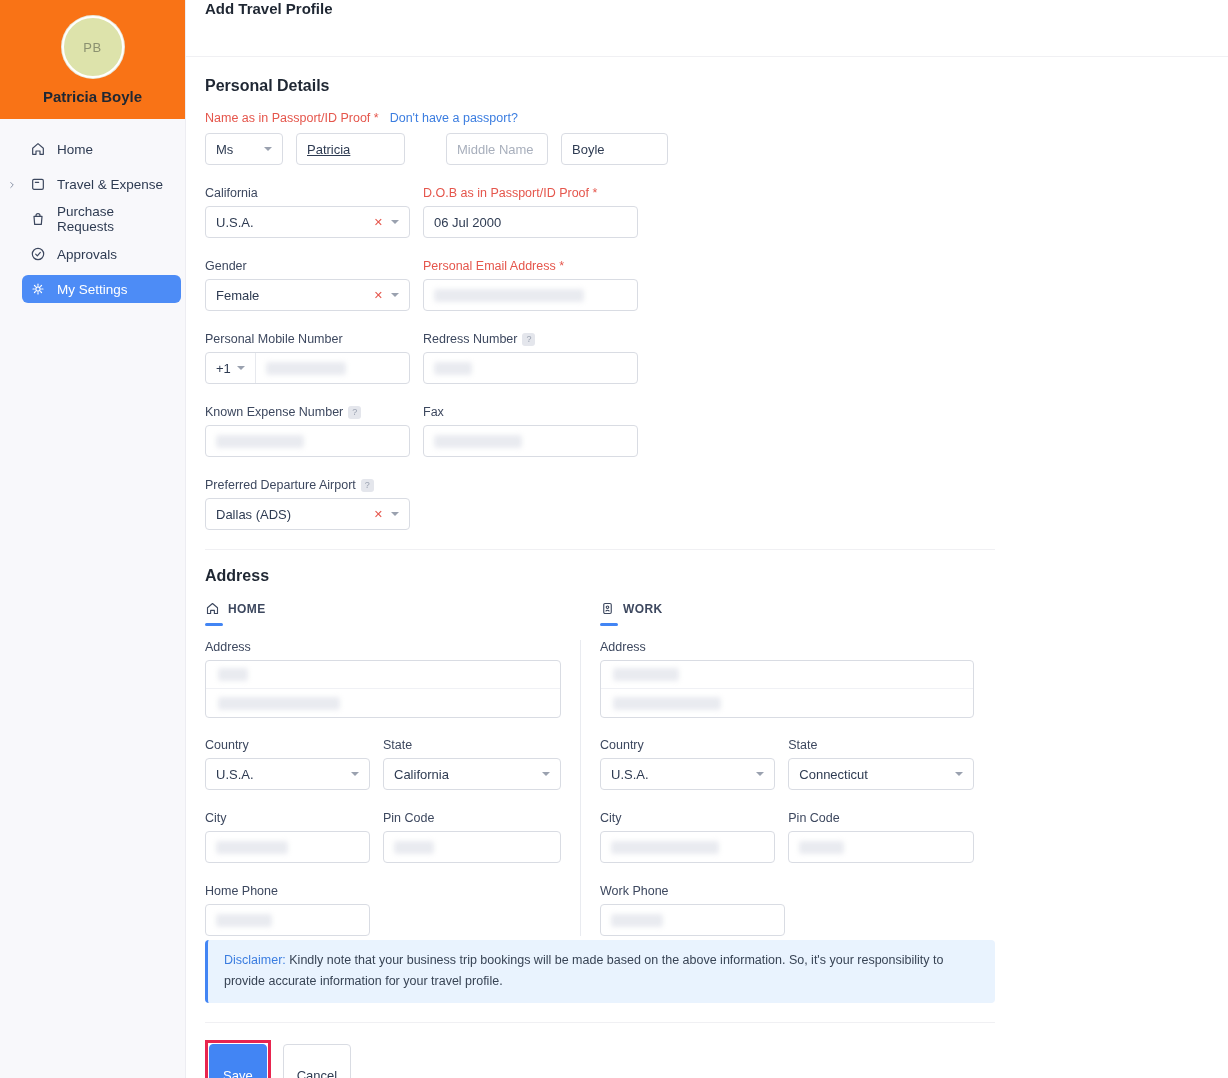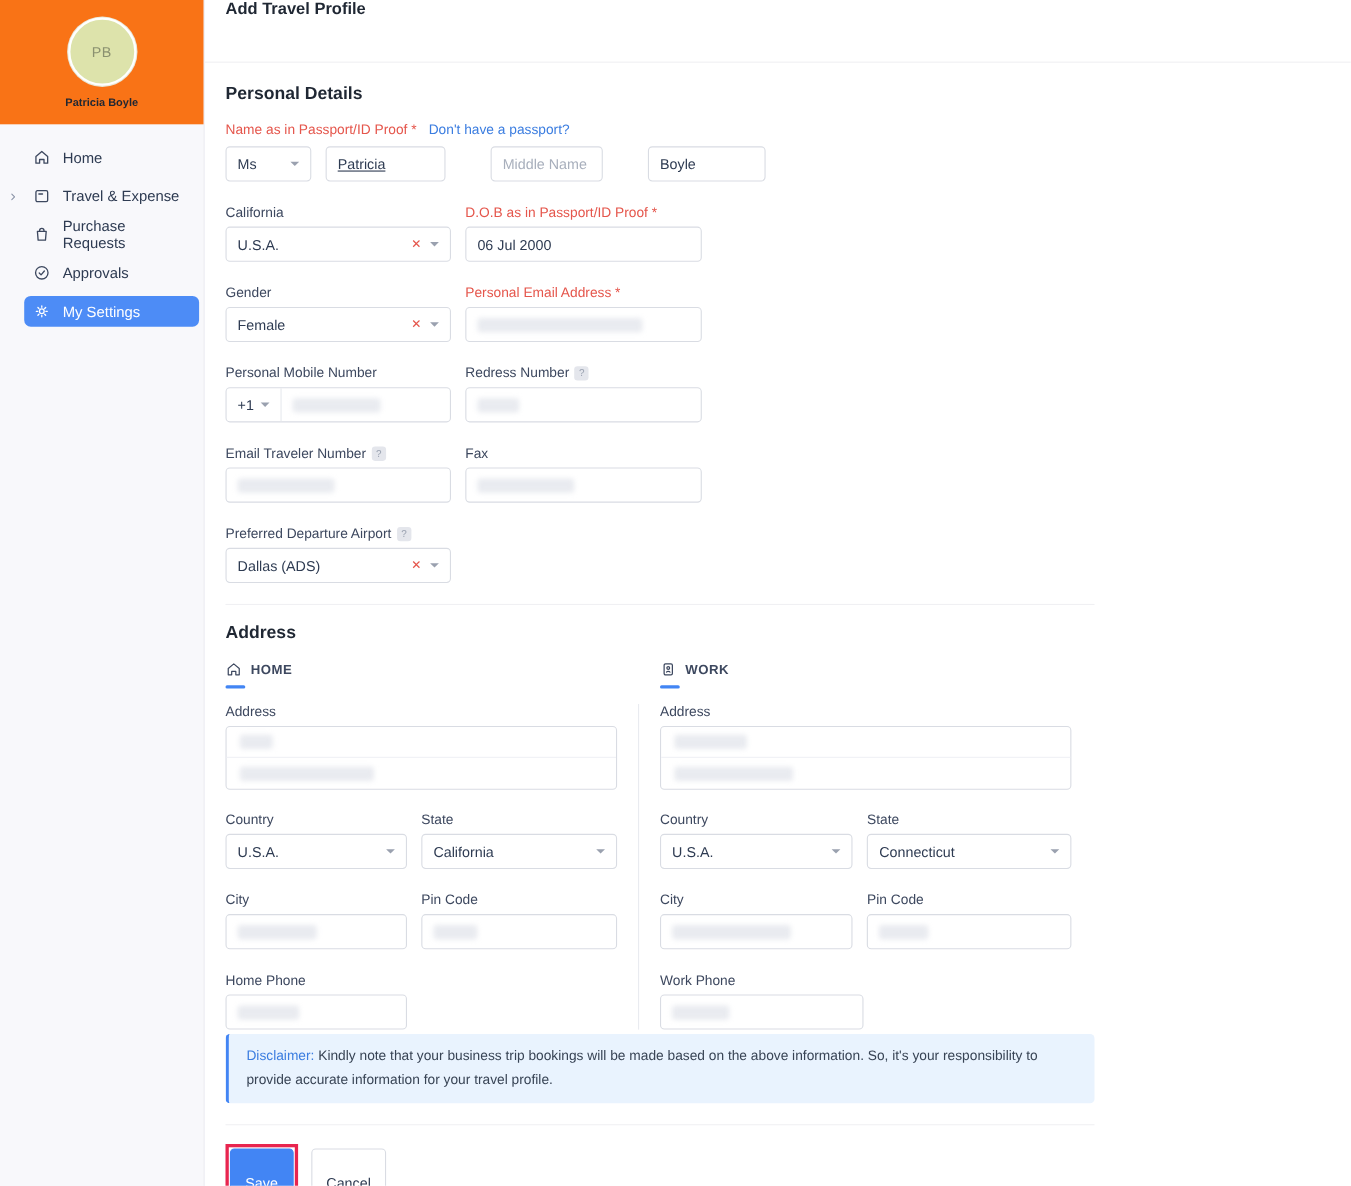--- a/index.html
+++ b/index.html
@@ -2,21 +2,21 @@
 <html><head>
 <meta charset="utf-8">
 <style>
   * { box-sizing: border-box; margin: 0; padding: 0; }
   html,body { width:1228px; height:1078px; background:#fff; font-family:"Liberation Sans", sans-serif; color:#2e3b52; overflow:hidden; }
 
   
   .sidebar { position:fixed; left:0; top:0; width:186px; height:100%; background:#f8f8fb; border-right:1px solid #ededf2; }
   .sb-top { background:#f97316; padding:16px 0 14px; text-align:center; }
   .avatar { width:62px; height:62px; border-radius:50%; background:#dde3ab; border:2px solid #fff; box-shadow:0 0 0 1px #e8e8d8; margin:0 auto 10px; display:flex; align-items:center; justify-content:center; font-size:13px; color:#8b9170; letter-spacing:.5px; }
-  .sb-name { font-size:10px; font-weight:700; color:#1f2733; }
+  .sb-name { font-size:15px; font-weight:700; color:#1f2733; }
   .sb-nav { padding:16px 4px 0 22px; }
   .nav-item { position:relative; display:flex; align-items:center; gap:11px; height:28px; padding:0 8px; margin-bottom:7px; border-radius:6px; font-size:13.5px; color:#2e3b52; cursor:pointer; }
   .nav-item svg { width:16px; height:16px; stroke:#3d485f; fill:none; stroke-width:1.8; stroke-linecap:round; stroke-linejoin:round; flex:0 0 16px; }
   .nav-item.active { background:#4d8cf6; color:#fff; }
   .nav-item.active svg { stroke:#fff; }
   .nav-expander { position:absolute; left:-15px; top:8px; width:10px; height:10px; }
   .nav-expander svg { width:10px; height:10px; stroke:#8a93a6; stroke-width:2.4; }
 
   
   .main { margin-left:186px; }
@@ -144,21 +144,21 @@
       <div class="select" style="width:78px;">
         <span>Ms</span>
         <span class="caret"></span>
       </div>
       <div class="input" style="width:109px;text-decoration:underline;">
         <span>Patricia</span>
       </div>
       <div class="input" style="width:102px;margin-left:28px;">
         <span class="placeholder">Middle Name</span>
       </div>
-      <div class="input" style="width:107px;margin-left:28px;">
+      <div class="input" style="width:107px;">
         <span>Boyle</span>
       </div>
     </div>
 
     <div class="frow">
       <div class="fcol-l">
         <div class="label">
             <span>California</span>
           </div>
         <div class="select">
@@ -223,21 +223,21 @@
         </div>
         <div class="input">
           <span class="bp" style="width:38px;"></span>
         </div>
       </div>
     </div>
 
     <div class="frow">
       <div class="fcol-l">
         <div class="label">
-          <span>Email Traveler Number</span>
+          <span>Known Expense Number</span>
           <span class="info-badge">?</span>
         </div>
         <div class="input">
           <span class="bp" style="width:88px;"></span>
         </div>
       </div>
       <div class="fcol-r">
         <div class="label">
             <span>Fax</span>
           </div>

